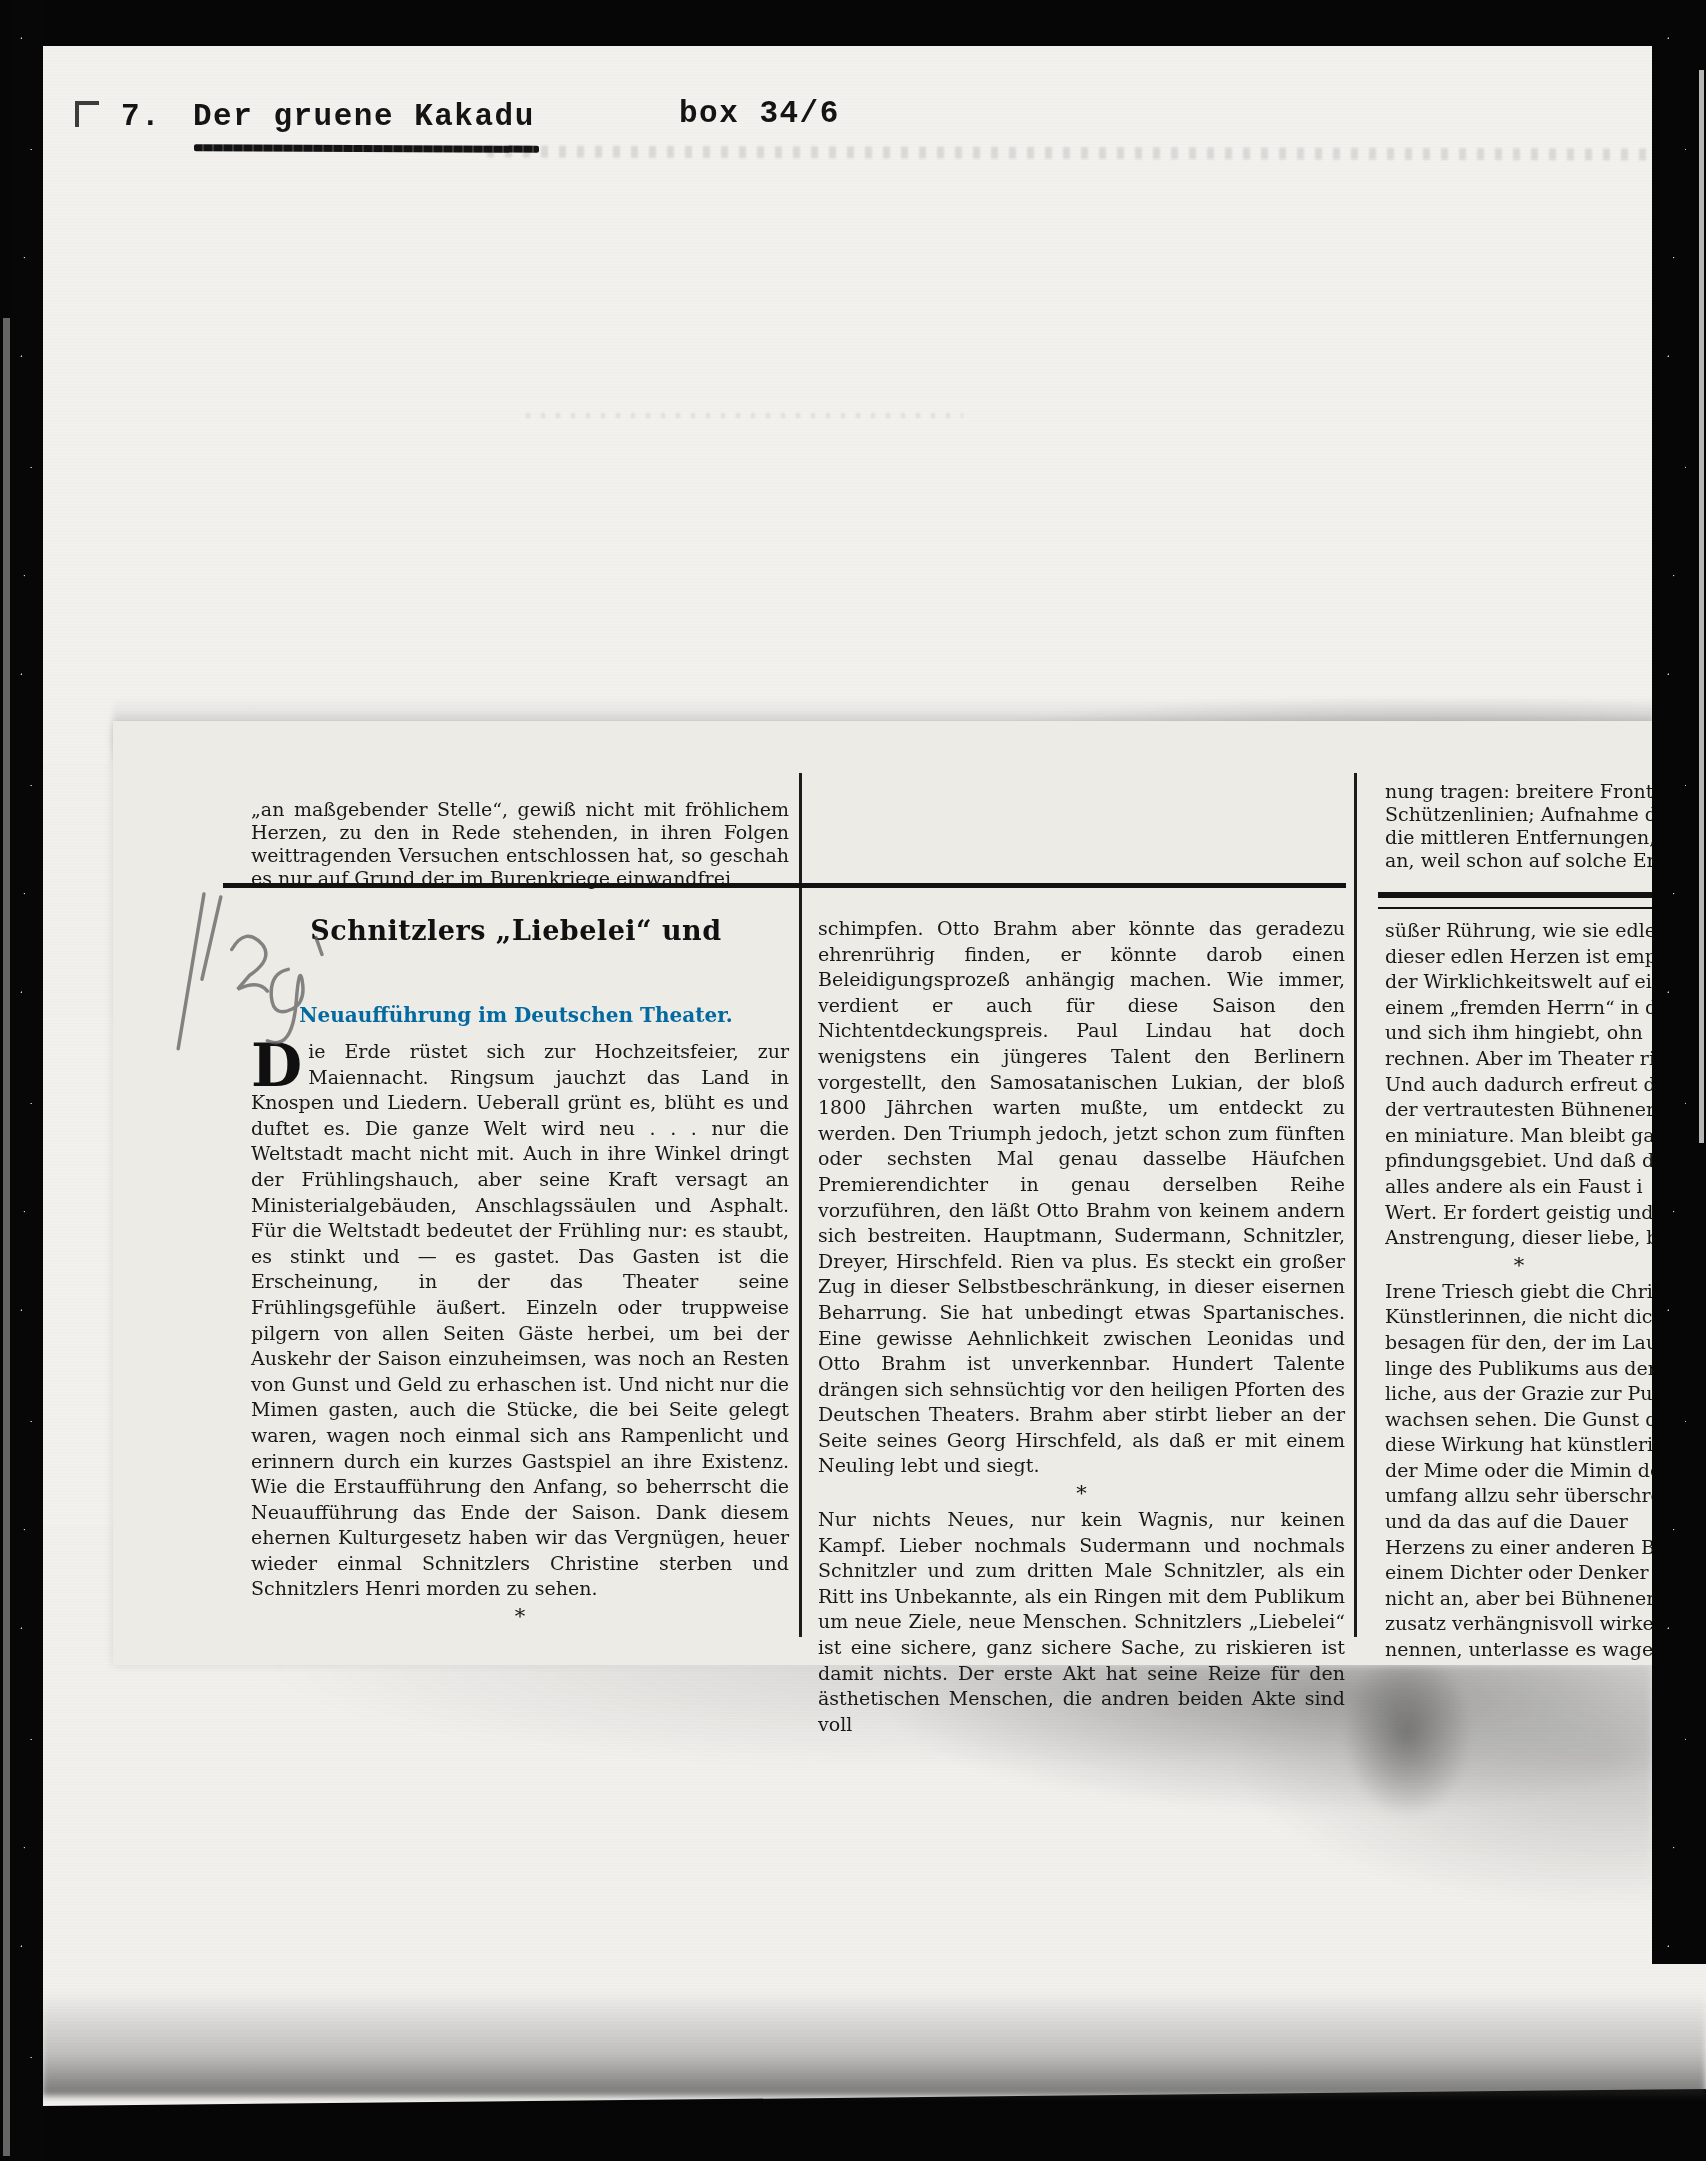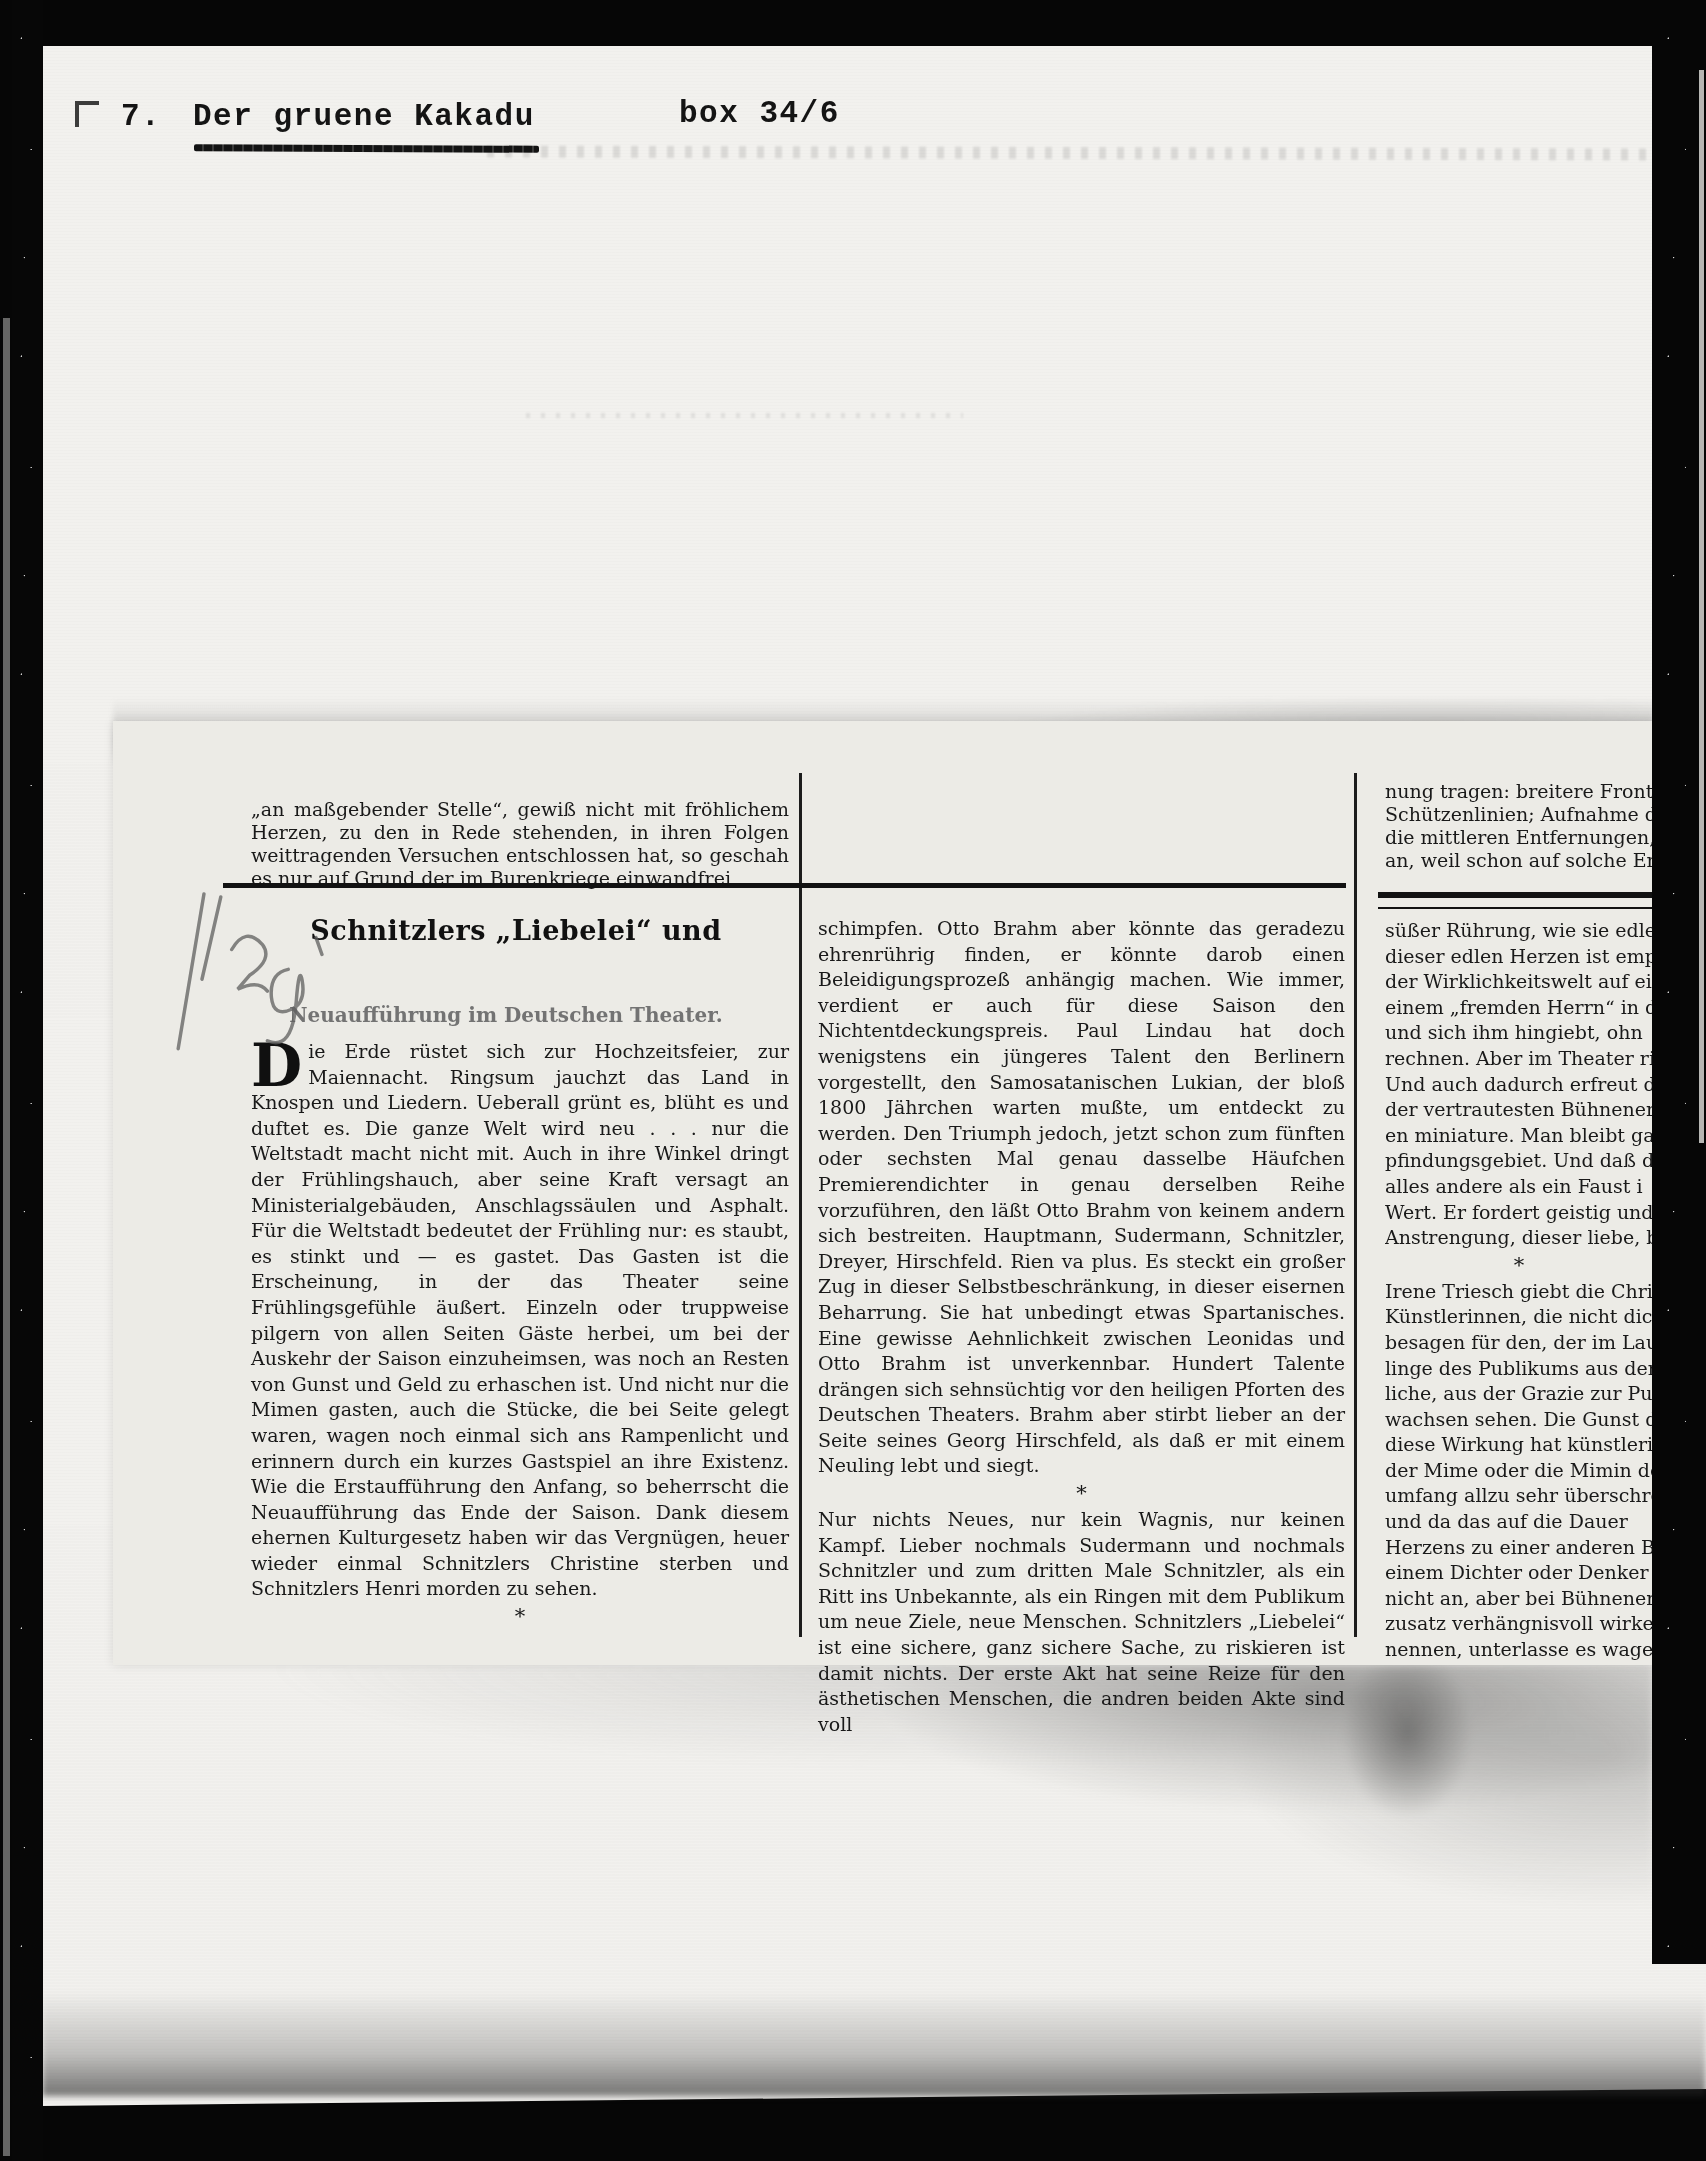--- a/index.html
+++ b/index.html
@@ -60,22 +60,22 @@
   .rule-h-r1{left:1265px;top:171px;width:276px;height:6px;}
   .rule-h-r2{left:1265px;top:186px;width:276px;height:1.5px;}
   .frag{position:absolute;font-size:19px;line-height:23px;text-align:justify;}
   .frag-left{left:138px;top:55px;width:538px;margin-top:22px;}
   .frag-mid{left:705px;top:55px;width:527px;}
   .frag-right{left:1272px;top:59px;width:268px;overflow:hidden;text-align:left;}
   .frag-right div{white-space:nowrap;height:23px;}
   .title{position:absolute;left:130px;width:546px;text-align:center;font-weight:bold;
         font-size:27px;line-height:44px;letter-spacing:0.5px;color:#111;}
   .title-1{top:188px;} .title-2{top:231px;}
-  .subtitle{position:absolute;left:120px;top:282px;width:546px;text-align:center;
-        font-weight:600;font-size:20px;color:#737373;}
+  .subtitle{position:absolute;left:130px;top:282px;width:546px;text-align:center;
+        font-weight:600;font-size:20px;color:#0369a1;}
   .colbody{position:absolute;font-size:19px;line-height:25.6px;text-align:justify;}
   .col-left{left:138px;top:318px;width:538px;}
   .col-mid{left:705px;top:195px;width:527px;}
   .col-right{left:1272px;top:197px;width:268px;overflow:hidden;text-align:left;}
   .col-right .rc-line{white-space:nowrap;height:25.6px;}
   .dropcap{float:left;font-size:59px;line-height:45px;padding:4px 6px 0 0;font-weight:bold;color:#101010;}
   .sec-break{text-align:center;font-size:21px;height:25px;line-height:25px;margin:2px 0 1px 0;}
   .pencil{position:absolute;left:60px;top:169px;z-index:4;opacity:.75;}
   p{margin:0;}
 </style>

